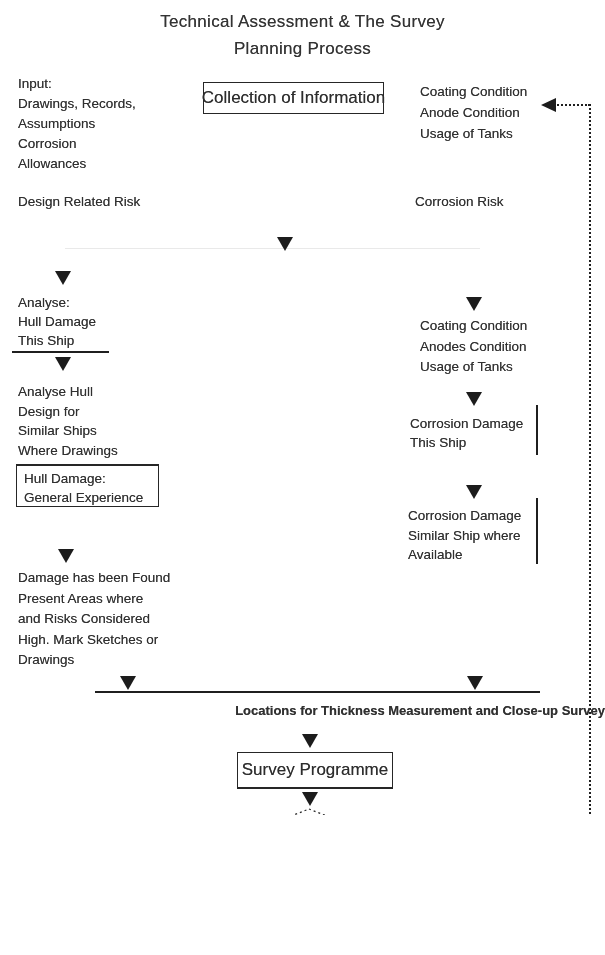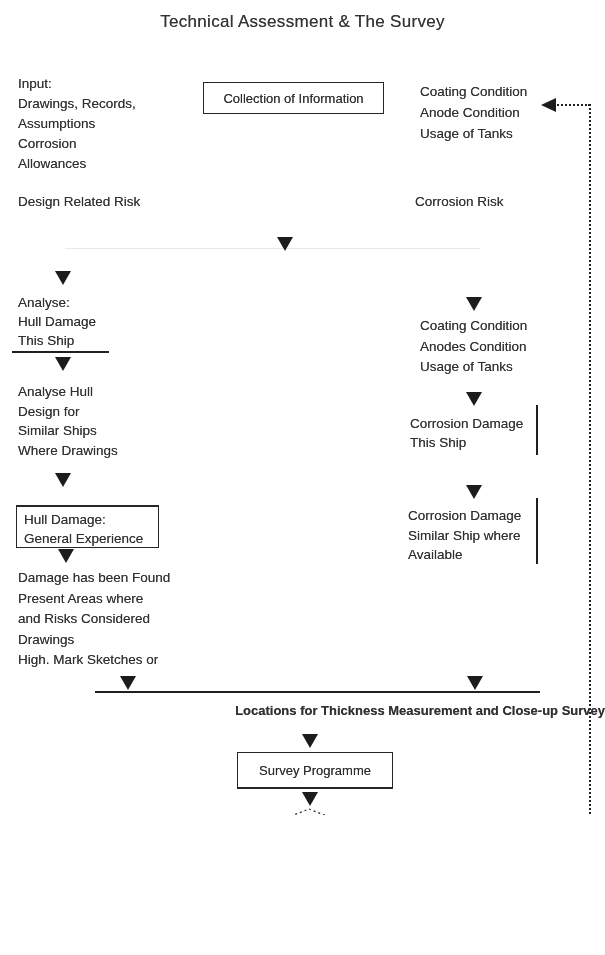--- a/index.html
+++ b/index.html
@@ -5,21 +5,21 @@
   html,body{margin:0;padding:0;background:#fff;}
   .page{position:relative;width:605px;height:815px;background:#ffffff;overflow:hidden;
         font-family:"Liberation Sans", sans-serif;color:#2d2d2d;}
   .title{position:absolute;left:0;right:0;top:8px;text-align:center;font-size:17px;
          line-height:27px;color:#333;letter-spacing:.3px;text-shadow:0 0 .5px rgba(40,40,40,.7);}
   .tb{position:absolute;font-size:13.5px;line-height:20px;color:#303030;white-space:nowrap;
       text-shadow:0 0 .4px rgba(40,40,40,.65);}
   .center{text-align:right;}
   .box{position:absolute;border:1px solid #262626;background:#fff;box-sizing:border-box;}
   .box-label{position:absolute;left:0;right:0;top:0;bottom:0;display:flex;align-items:center;
-             justify-content:center;font-size:13px;white-space:nowrap;
+             justify-content:center;font-size:17px;white-space:nowrap;
              text-shadow:0 0 .4px rgba(40,40,40,.65);}
   .arr-down{position:absolute;width:0;height:0;border-left:8px solid transparent;
             border-right:8px solid transparent;border-top:14px solid #1c1c1c;}
   .arr-left{position:absolute;width:0;height:0;border-top:7px solid transparent;
             border-bottom:7px solid transparent;border-right:15px solid #1c1c1c;}
   .hline{position:absolute;background:#1f1f1f;height:1.5px;}
   .vline{position:absolute;background:#1f1f1f;width:1.5px;}
   .faint{position:absolute;background:#e9e9e9;height:1px;}
   .dotted-v{position:absolute;border-left:2px dotted #1f1f1f;width:0;}
   .dotted-h{position:absolute;border-top:2px dotted #1f1f1f;height:0;}
@@ -27,20 +27,21 @@
   .diamond{position:absolute;}
   .heading{font-weight:bold;font-size:13px;}
 </style>
 </head>
 <body>
 
 <div class="page">
 
   <div class="title">
     <div>Technical Assessment &amp; The Survey</div>
+    <div>Planning Process</div>
   </div>
 
   <div class="tb" style="left:18px;top:74px;line-height:20px">
     <div>Input:</div>
     <div>Drawings, Records,</div>
     <div>Assumptions</div>
     <div>Corrosion</div>
     <div>Allowances</div>
   </div>
 
@@ -79,34 +80,34 @@
 
   <div class="arr-down" style="left:55px;top:357px"></div>
   <div class="tb" style="left:18px;top:382px;line-height:19.5px">
     <div>Analyse Hull</div>
     <div>Design for</div>
     <div>Similar Ships</div>
     <div>Where Drawings</div>
   </div>
 
   <div class="arr-down" style="left:55px;top:473px"></div>
-  <div class="box" style="left:16px;top:505px;width:143px;height:43px;border-top-width:2px">
+  <div class="box" style="left:16px;top:464px;width:143px;height:43px;border-top-width:2px">
     <div class="tb" style="left:7px;top:3px;line-height:19px;position:absolute">
       <div>Hull Damage:</div>
       <div>General Experience</div>
     </div>
   </div>
 
   <div class="arr-down" style="left:58px;top:549px"></div>
   <div class="tb" style="left:18px;top:568px;line-height:20.5px">
     <div>Damage has been Found</div>
     <div>Present Areas where</div>
     <div>and Risks Considered</div>
+    <div>High. Mark Sketches or</div>
     <div>Drawings</div>
-    <div>High. Mark Sketches or</div>
   </div>
 
   <div class="arr-down" style="left:466px;top:297px"></div>
   <div class="tb" style="left:420px;top:316px;line-height:20.5px">
     <div>Coating Condition</div>
     <div>Anodes Condition</div>
     <div>Usage of Tanks</div>
   </div>
 
   <div class="arr-down" style="left:466px;top:392px"></div>

